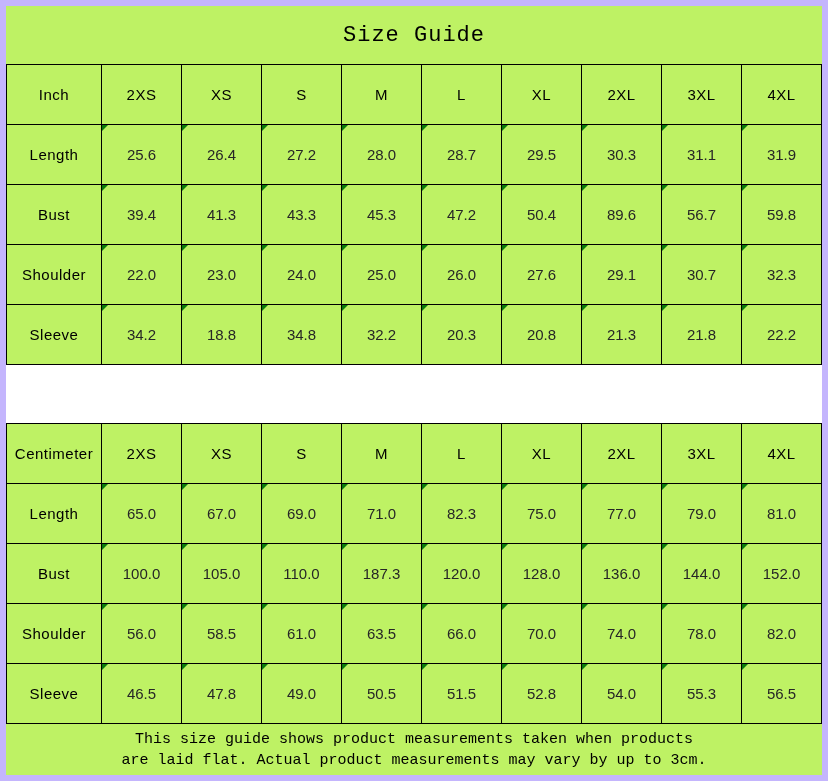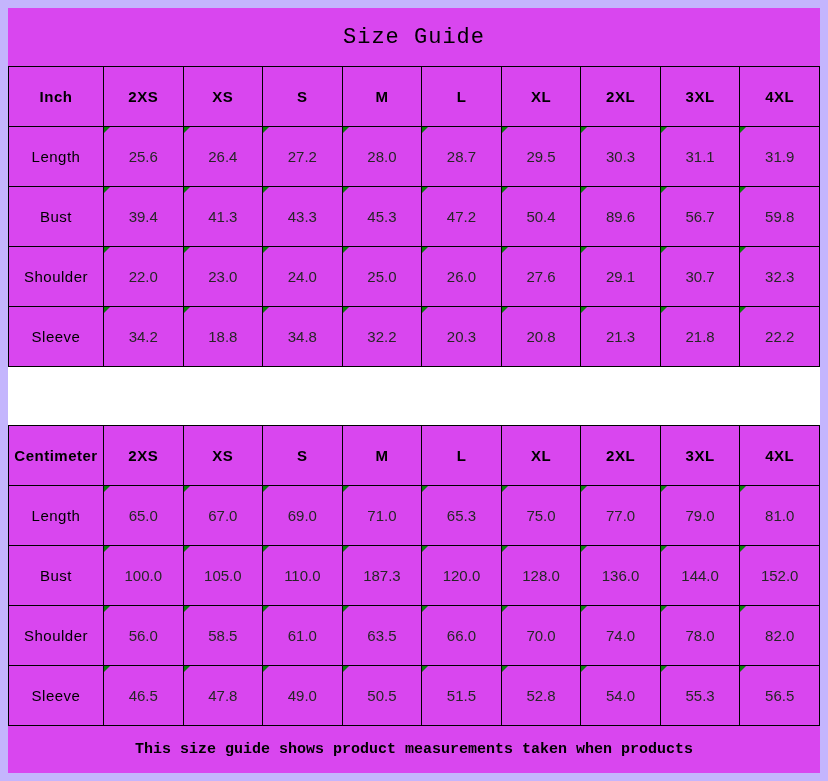--- a/index.html
+++ b/index.html
@@ -4,42 +4,42 @@
 <style>
   * { box-sizing: border-box; margin: 0; padding: 0; }
   html, body { background: #ffffff; }
   body {
     width: 828px; height: 781px;
     font-family: "Liberation Sans", sans-serif;
     color: #000000;
   }
   .sheet {
     width: 828px; height: 781px;
-    border: 8px solid #c4b5fd;
-    background: #d946ef;
+    border: 6px solid #c4b5fd;
+    background: #bef264;
     display: flex; flex-direction: column;
     overflow: hidden;
   }
   .title-row {
     height: 58px; flex: 0 0 58px;
     display: flex; align-items: center; justify-content: center;
     font-family: "Liberation Mono", monospace;
     font-size: 22px; letter-spacing: 1px; color: #000000;
   }
   table.size-table {
     width: 100%; border-collapse: collapse; table-layout: fixed;
   }
   table.size-table th, table.size-table td {
     border: 1px solid #000000;
     height: 60px;
     text-align: center; vertical-align: middle;
     overflow: hidden;
   }
   th.unit-cell, th.size-cell {
-    font-weight: bold; font-size: 15px; letter-spacing: 0.5px; color: #000000;
+    font-weight: normal; font-size: 15px; letter-spacing: 0.5px; color: #000000;
     font-family: "Liberation Sans", sans-serif;
   }
   td.rowlabel {
     font-weight: normal; font-size: 15px; letter-spacing: 0.5px; color: #000000;
   }
   td.val {
     position: relative;
     font-size: 15px; font-weight: normal; color: #262626;
   }
   .flag {
@@ -48,21 +48,20 @@
     border-top: 6px solid #0a7d0a;
     border-right: 6px solid transparent;
   }
   .spacer { flex: 0 0 58px; height: 58px; background: #ffffff; }
   .footer-note {
     flex: 1 1 auto;
     display: flex; flex-direction: column; align-items: center; justify-content: center;
     font-family: "Liberation Mono", monospace;
     font-size: 15px; line-height: 21px; color: #000000;
     text-align: center;
-    font-weight: bold;
   }
 </style>
 </head>
 <body>
 
 <div class="sheet">
 
   <div class="title-row">
     <span>Size Guide</span>
   </div>
@@ -175,21 +174,21 @@
         <th class="size-cell">4XL</th>
       </tr>
     </thead>
     <tbody>
         <tr>
           <td class="rowlabel">Length</td>
           <td class="val"><span class="flag"></span><span>65.0</span></td>
           <td class="val"><span class="flag"></span><span>67.0</span></td>
           <td class="val"><span class="flag"></span><span>69.0</span></td>
           <td class="val"><span class="flag"></span><span>71.0</span></td>
-          <td class="val"><span class="flag"></span><span>65.3</span></td>
+          <td class="val"><span class="flag"></span><span>82.3</span></td>
           <td class="val"><span class="flag"></span><span>75.0</span></td>
           <td class="val"><span class="flag"></span><span>77.0</span></td>
           <td class="val"><span class="flag"></span><span>79.0</span></td>
           <td class="val"><span class="flag"></span><span>81.0</span></td>
         </tr>
         <tr>
           <td class="rowlabel">Bust</td>
           <td class="val"><span class="flag"></span><span>100.0</span></td>
           <td class="val"><span class="flag"></span><span>105.0</span></td>
           <td class="val"><span class="flag"></span><span>110.0</span></td>
@@ -222,15 +221,16 @@
           <td class="val"><span class="flag"></span><span>52.8</span></td>
           <td class="val"><span class="flag"></span><span>54.0</span></td>
           <td class="val"><span class="flag"></span><span>55.3</span></td>
           <td class="val"><span class="flag"></span><span>56.5</span></td>
         </tr>
       </tbody>
   </table>
 
   <div class="footer-note">
     <div>This size guide shows product measurements taken when products</div>
+    <div>are laid flat. Actual product measurements may vary by up to 3cm.</div>
   </div>
 
 </div>
 
 </body></html>

